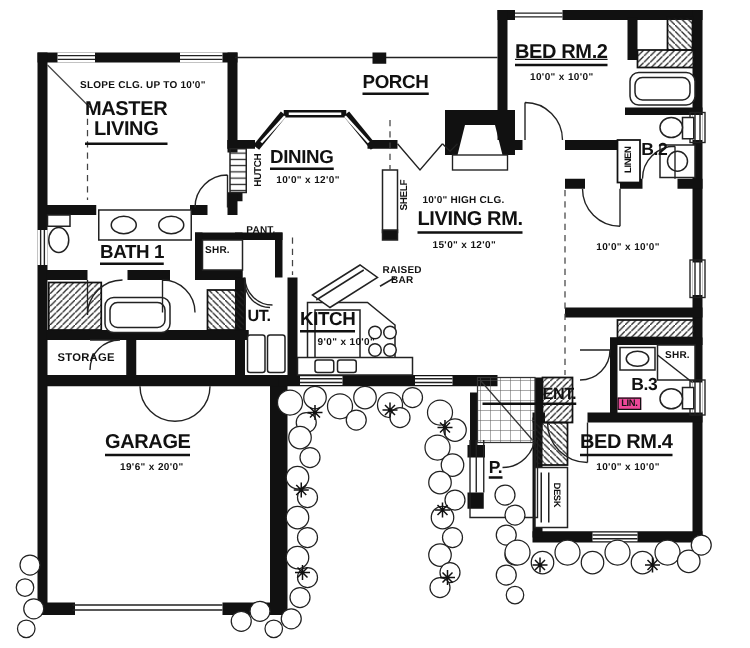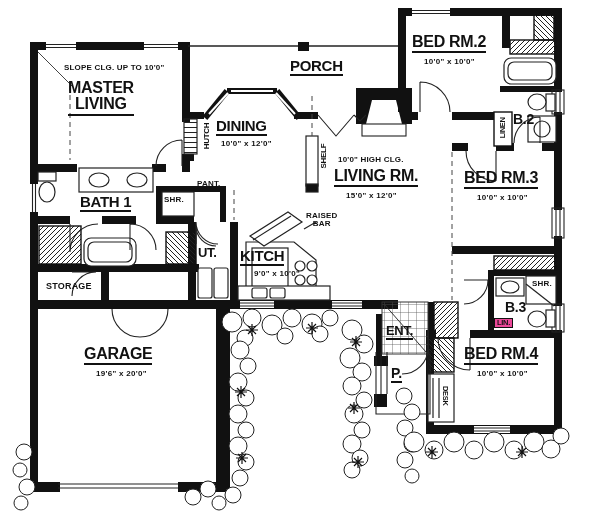--- a/index.html
+++ b/index.html
@@ -340,48 +340,47 @@
 <div class="lbl t15 u" style="left:216px;top:118px;">DINING</div>
 <div class="lbl dims" style="left:221px;top:140px;">10'0" x 12'0"</div>
 
 <div class="lbl vert" style="left:177px;top:132px;width:60px;">HUTCH</div>
 <div class="lbl vert" style="left:294px;top:152px;width:60px;">SHELF</div>
 
 <div class="lbl t8" style="left:338px;top:156px;">10'0" HIGH CLG.</div>
 <div class="lbl t16 u" style="left:334px;top:168px;">LIVING RM.</div>
 <div class="lbl dims" style="left:346px;top:192px;">15'0" x 12'0"</div>
 
-<div class="lbl t16 u" style="left:412px;top:34px;">BED RM.2</div>
+<div class="lbl t16 u" style="left:412px;top:34px;text-decoration:underline;">BED RM.2</div>
 <div class="lbl dims" style="left:424px;top:58px;">10'0" x 10'0"</div>
 
 <div class="lbl t14" style="left:513px;top:112px;">B.2</div>
 <div class="lbl vert" style="left:473px;top:124px;width:60px;font-size:7.5px;">LINEN</div>
 
-<div class="lbl t16 u" style="left:464px;top:170px;">BED RM.3</div>
 <div class="lbl dims" style="left:477px;top:194px;">10'0" x 10'0"</div>
 
 <div class="lbl t15 u" style="left:80px;top:194px;">BATH 1</div>
 <div class="lbl t8" style="left:164px;top:196px;">SHR.</div>
 <div class="lbl t8" style="left:197px;top:180px;">PANT.</div>
 
 <div class="lbl t13" style="left:198px;top:246px;">UT.</div>
 <div class="lbl t15 u" style="left:240px;top:248px;">KITCH</div>
 <div class="lbl dims" style="left:254px;top:270px;">9'0" x 10'0"</div>
 
 <div class="lbl t8 ctr" style="left:306px;top:212px;">
   <div>RAISED</div>
   <div>BAR</div>
 </div>
 
 <div class="lbl t9" style="left:46px;top:282px;">STORAGE</div>
 
 <div class="lbl t16 u" style="left:84px;top:346px;">GARAGE</div>
 <div class="lbl dims" style="left:96px;top:370px;">19'6" x 20'0"</div>
 
-<div class="lbl t13 u" style="left:386px;top:324px;">ENT.</div>
+<div class="lbl t13 u" style="left:386px;top:308px;padding-left:48px;">ENT.</div>
 <div class="lbl t14 u" style="left:391px;top:366px;">P.</div>
 
 <div class="lbl t14" style="left:505px;top:300px;">B.3</div>
 <div class="lbl boxed" style="left:494px;top:318px;">LIN.</div>
 <div class="lbl t8" style="left:532px;top:280px;">SHR.</div>
 
 <div class="lbl t16 u" style="left:464px;top:346px;">BED RM.4</div>
 <div class="lbl dims" style="left:477px;top:370px;">10'0" x 10'0"</div>
 <div class="lbl vert2" style="left:415px;top:392px;width:60px;font-size:7.5px;">DESK</div>
 

